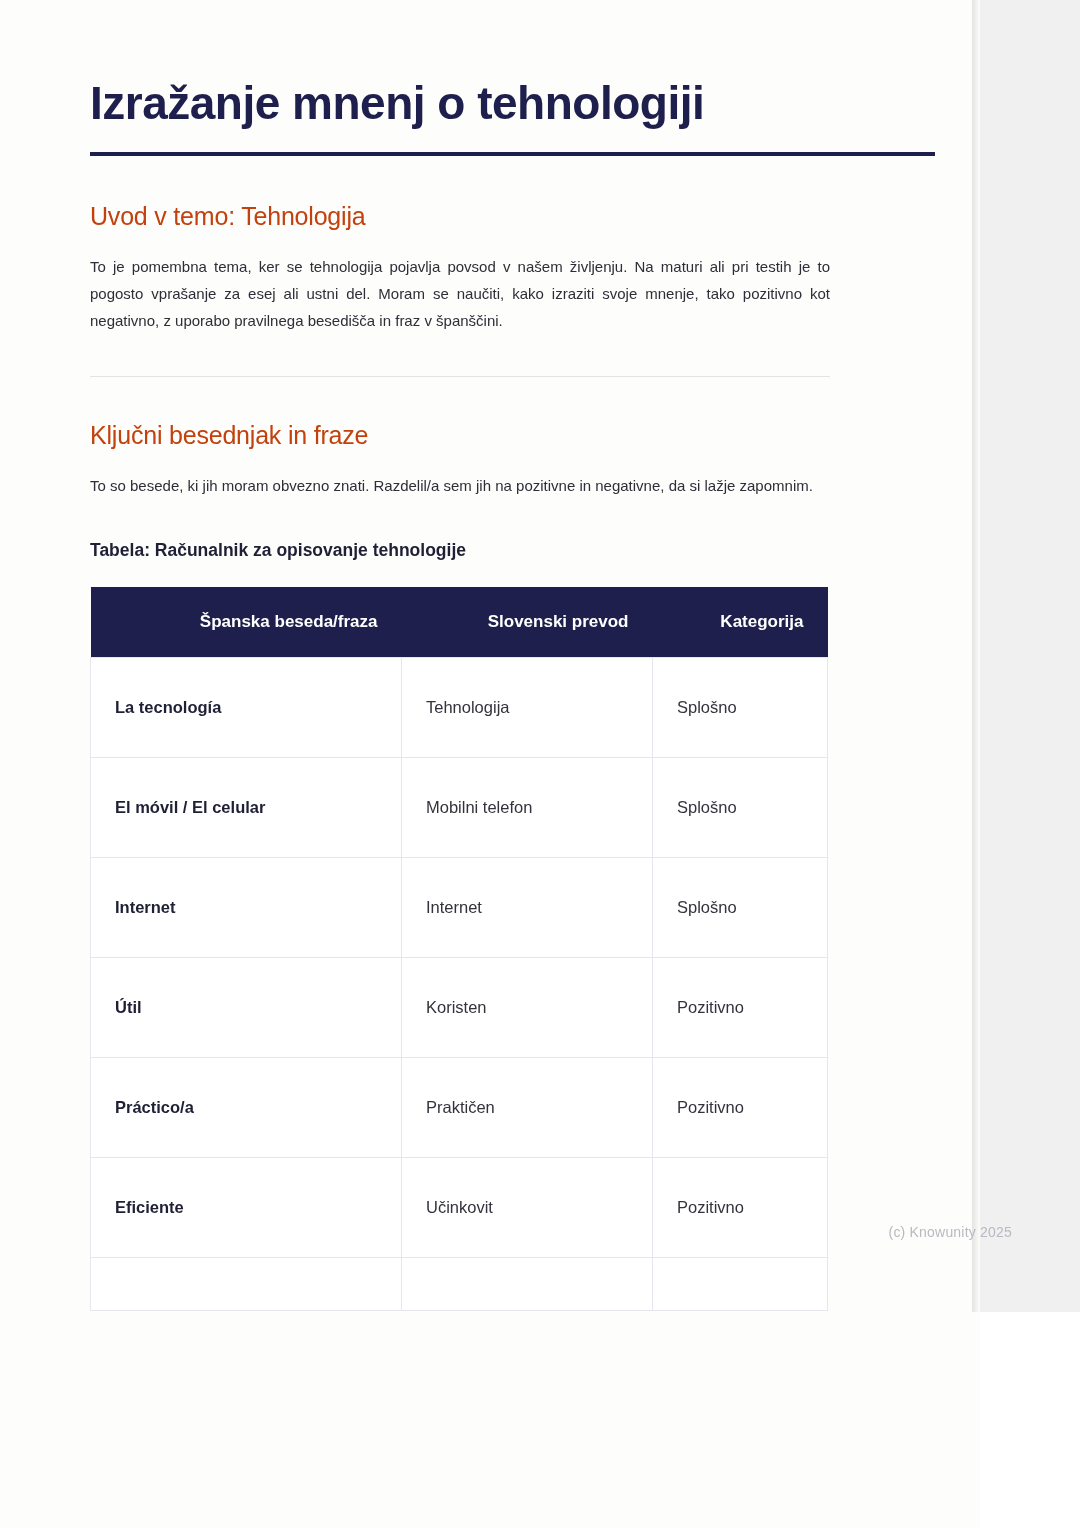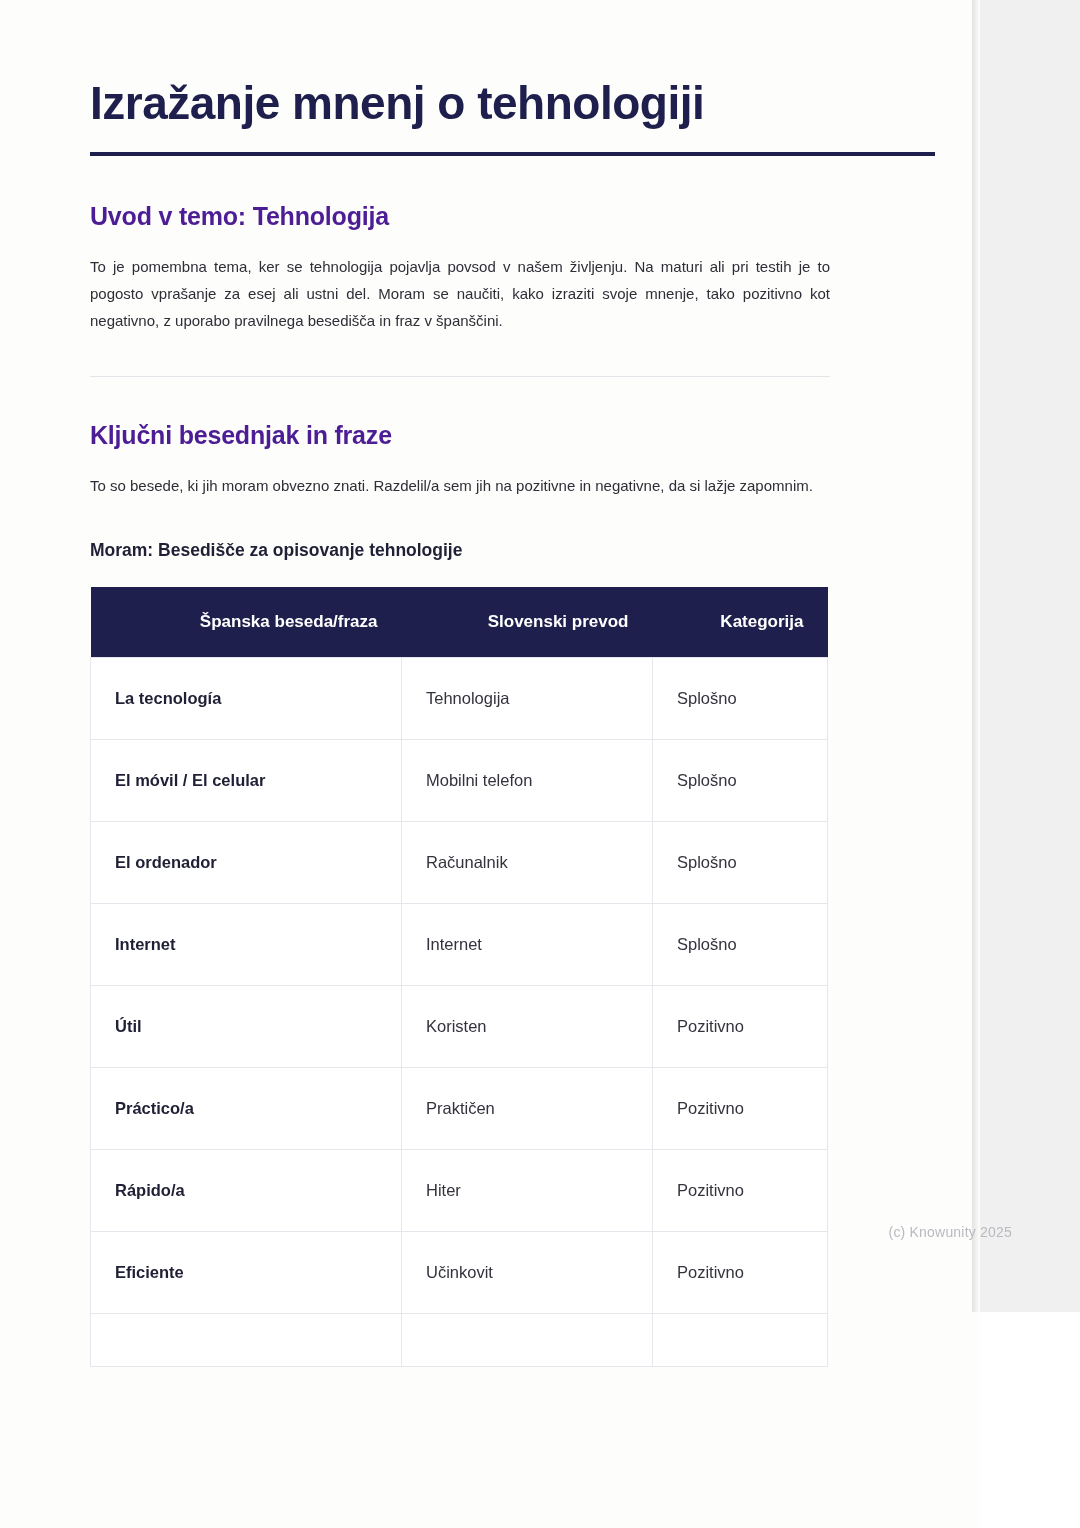--- a/index.html
+++ b/index.html
@@ -62,22 +62,22 @@
   }
   .title-rule {
     width: 845px;
     height: 4px;
     background: #1f1f4d;
     margin: 0 0 46px 0;
   }
 
   h2.section-title {
     font-size: 25px;
-    font-weight: 700;
-    color: #4c1d95;
+    font-weight: 400;
+    color: #c2410c;
     margin: 0 0 22px 0;
     letter-spacing: -0.2px;
   }
   p.body-text {
     font-size: 15px;
     line-height: 1.82;
     color: #2e2e38;
     margin: 0;
     text-align: justify;
     width: 740px;
@@ -105,21 +105,21 @@
     color: #ffffff;
     font-size: 17px;
     font-weight: 700;
     text-align: right;
     padding: 25px 24px;
     border: none;
   }
   table.vocab-table td {
     font-size: 16.5px;
     color: #33333d;
-    padding: 31px 24px;
+    padding: 40px 24px;
     border: 1px solid #e6e6ec;
     background: #ffffff;
     vertical-align: middle;
   }
   table.vocab-table td.term {
     font-weight: 700;
     color: #1f1f35;
   }
   table.vocab-table tr.spacer-row td {
     height: 40px;
@@ -153,21 +153,21 @@
     <div class="title-rule"></div>
 
     <h2 class="section-title">Uvod v temo: Tehnologija</h2>
     <p class="body-text">To je pomembna tema, ker se tehnologija pojavlja povsod v našem življenju. Na maturi ali pri testih je to pogosto vprašanje za esej ali ustni del. Moram se naučiti, kako izraziti svoje mnenje, tako pozitivno kot negativno, z uporabo pravilnega besedišča in fraz v španščini.</p>
 
     <div class="divider"></div>
 
     <h2 class="section-title">Ključni besednjak in fraze</h2>
     <p class="body-text">To so besede, ki jih moram obvezno znati. Razdelil/a sem jih na pozitivne in negativne, da si lažje zapomnim.</p>
 
-    <div class="sub-caption">Moram: Besedišče za opisovanje tehnologije</div>
+    <div class="sub-caption">Tabela: Računalnik za opisovanje tehnologije</div>
 
     <table class="vocab-table">
       <colgroup>
         <col class="c1">
           <col class="c2">
           <col class="c3">
       </colgroup>
       <thead>
         <tr>
           <th>Španska beseda/fraza</th>
@@ -180,42 +180,32 @@
           <td class="term">La tecnología</td>
           <td>Tehnologija</td>
           <td>Splošno</td>
         </tr>
         <tr>
           <td class="term">El móvil / El celular</td>
           <td>Mobilni telefon</td>
           <td>Splošno</td>
         </tr>
         <tr>
-          <td class="term">El ordenador</td>
-          <td>Računalnik</td>
-          <td>Splošno</td>
-        </tr>
-        <tr>
           <td class="term">Internet</td>
           <td>Internet</td>
           <td>Splošno</td>
         </tr>
         <tr>
           <td class="term">Útil</td>
           <td>Koristen</td>
           <td>Pozitivno</td>
         </tr>
         <tr>
           <td class="term">Práctico/a</td>
           <td>Praktičen</td>
-          <td>Pozitivno</td>
-        </tr>
-        <tr>
-          <td class="term">Rápido/a</td>
-          <td>Hiter</td>
           <td>Pozitivno</td>
         </tr>
         <tr>
           <td class="term">Eficiente</td>
           <td>Učinkovit</td>
           <td>Pozitivno</td>
         </tr>
         <tr class="spacer-row">
           <td class="term"></td>
           <td></td>

